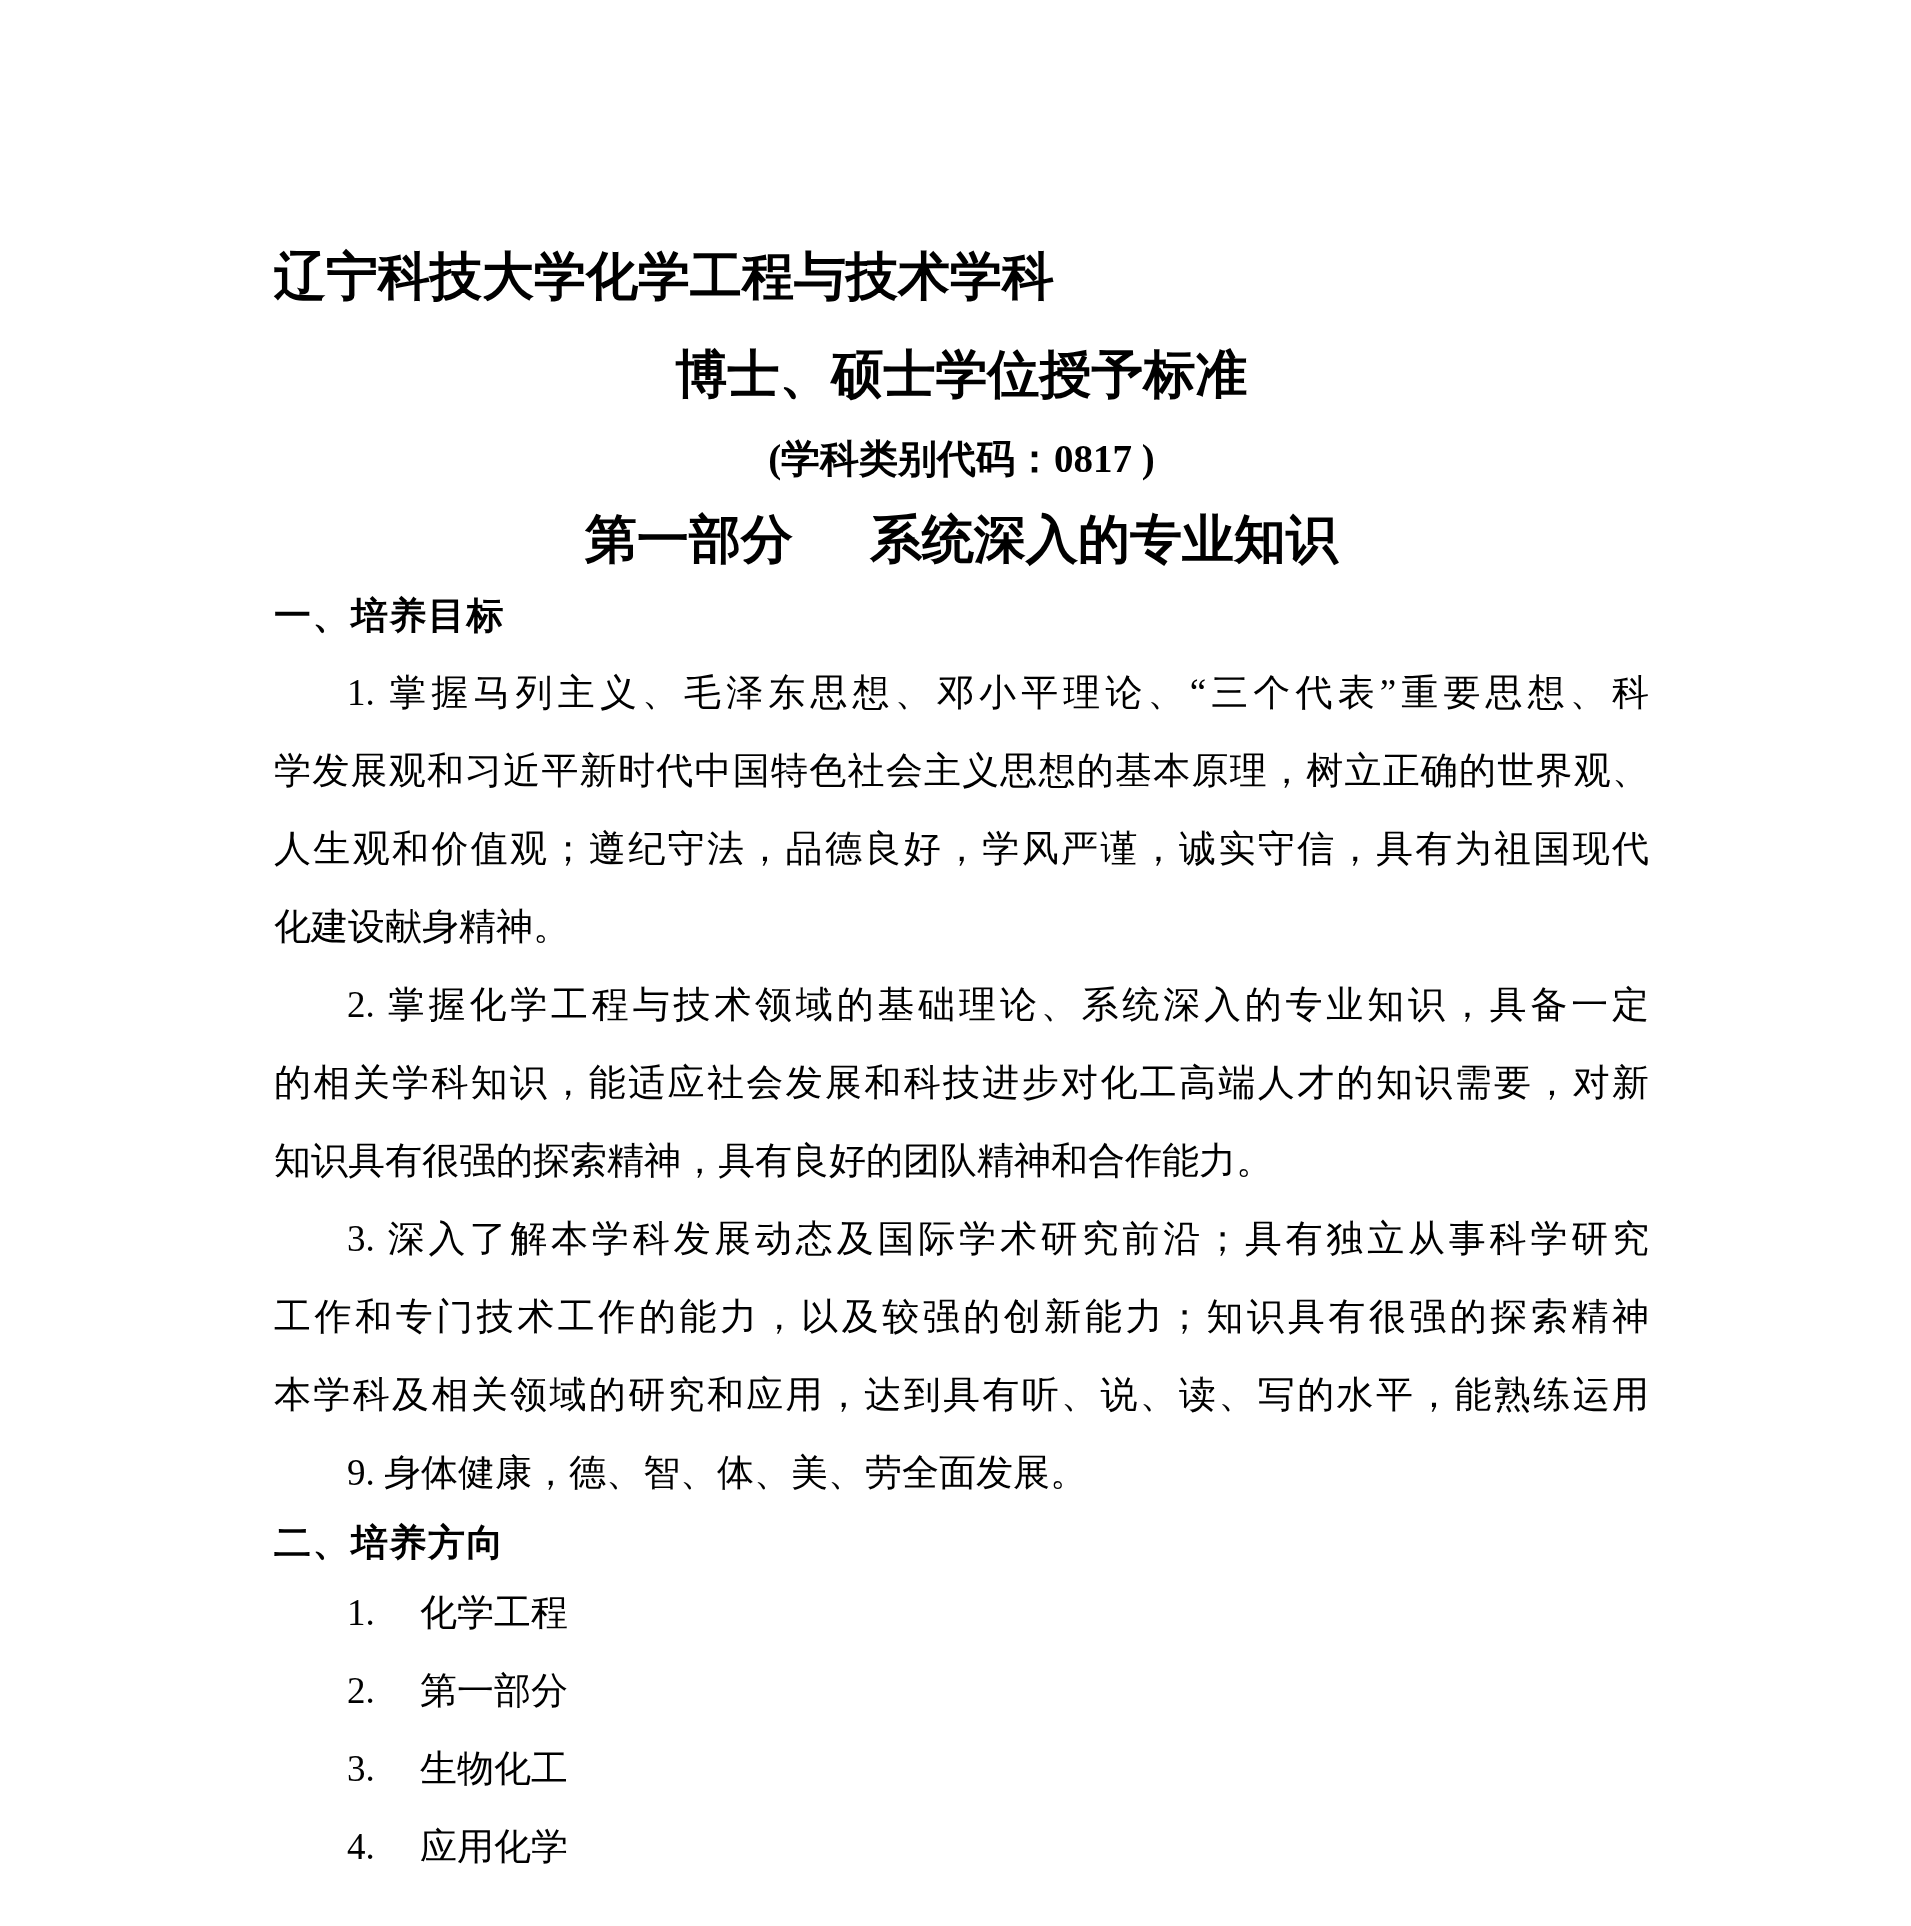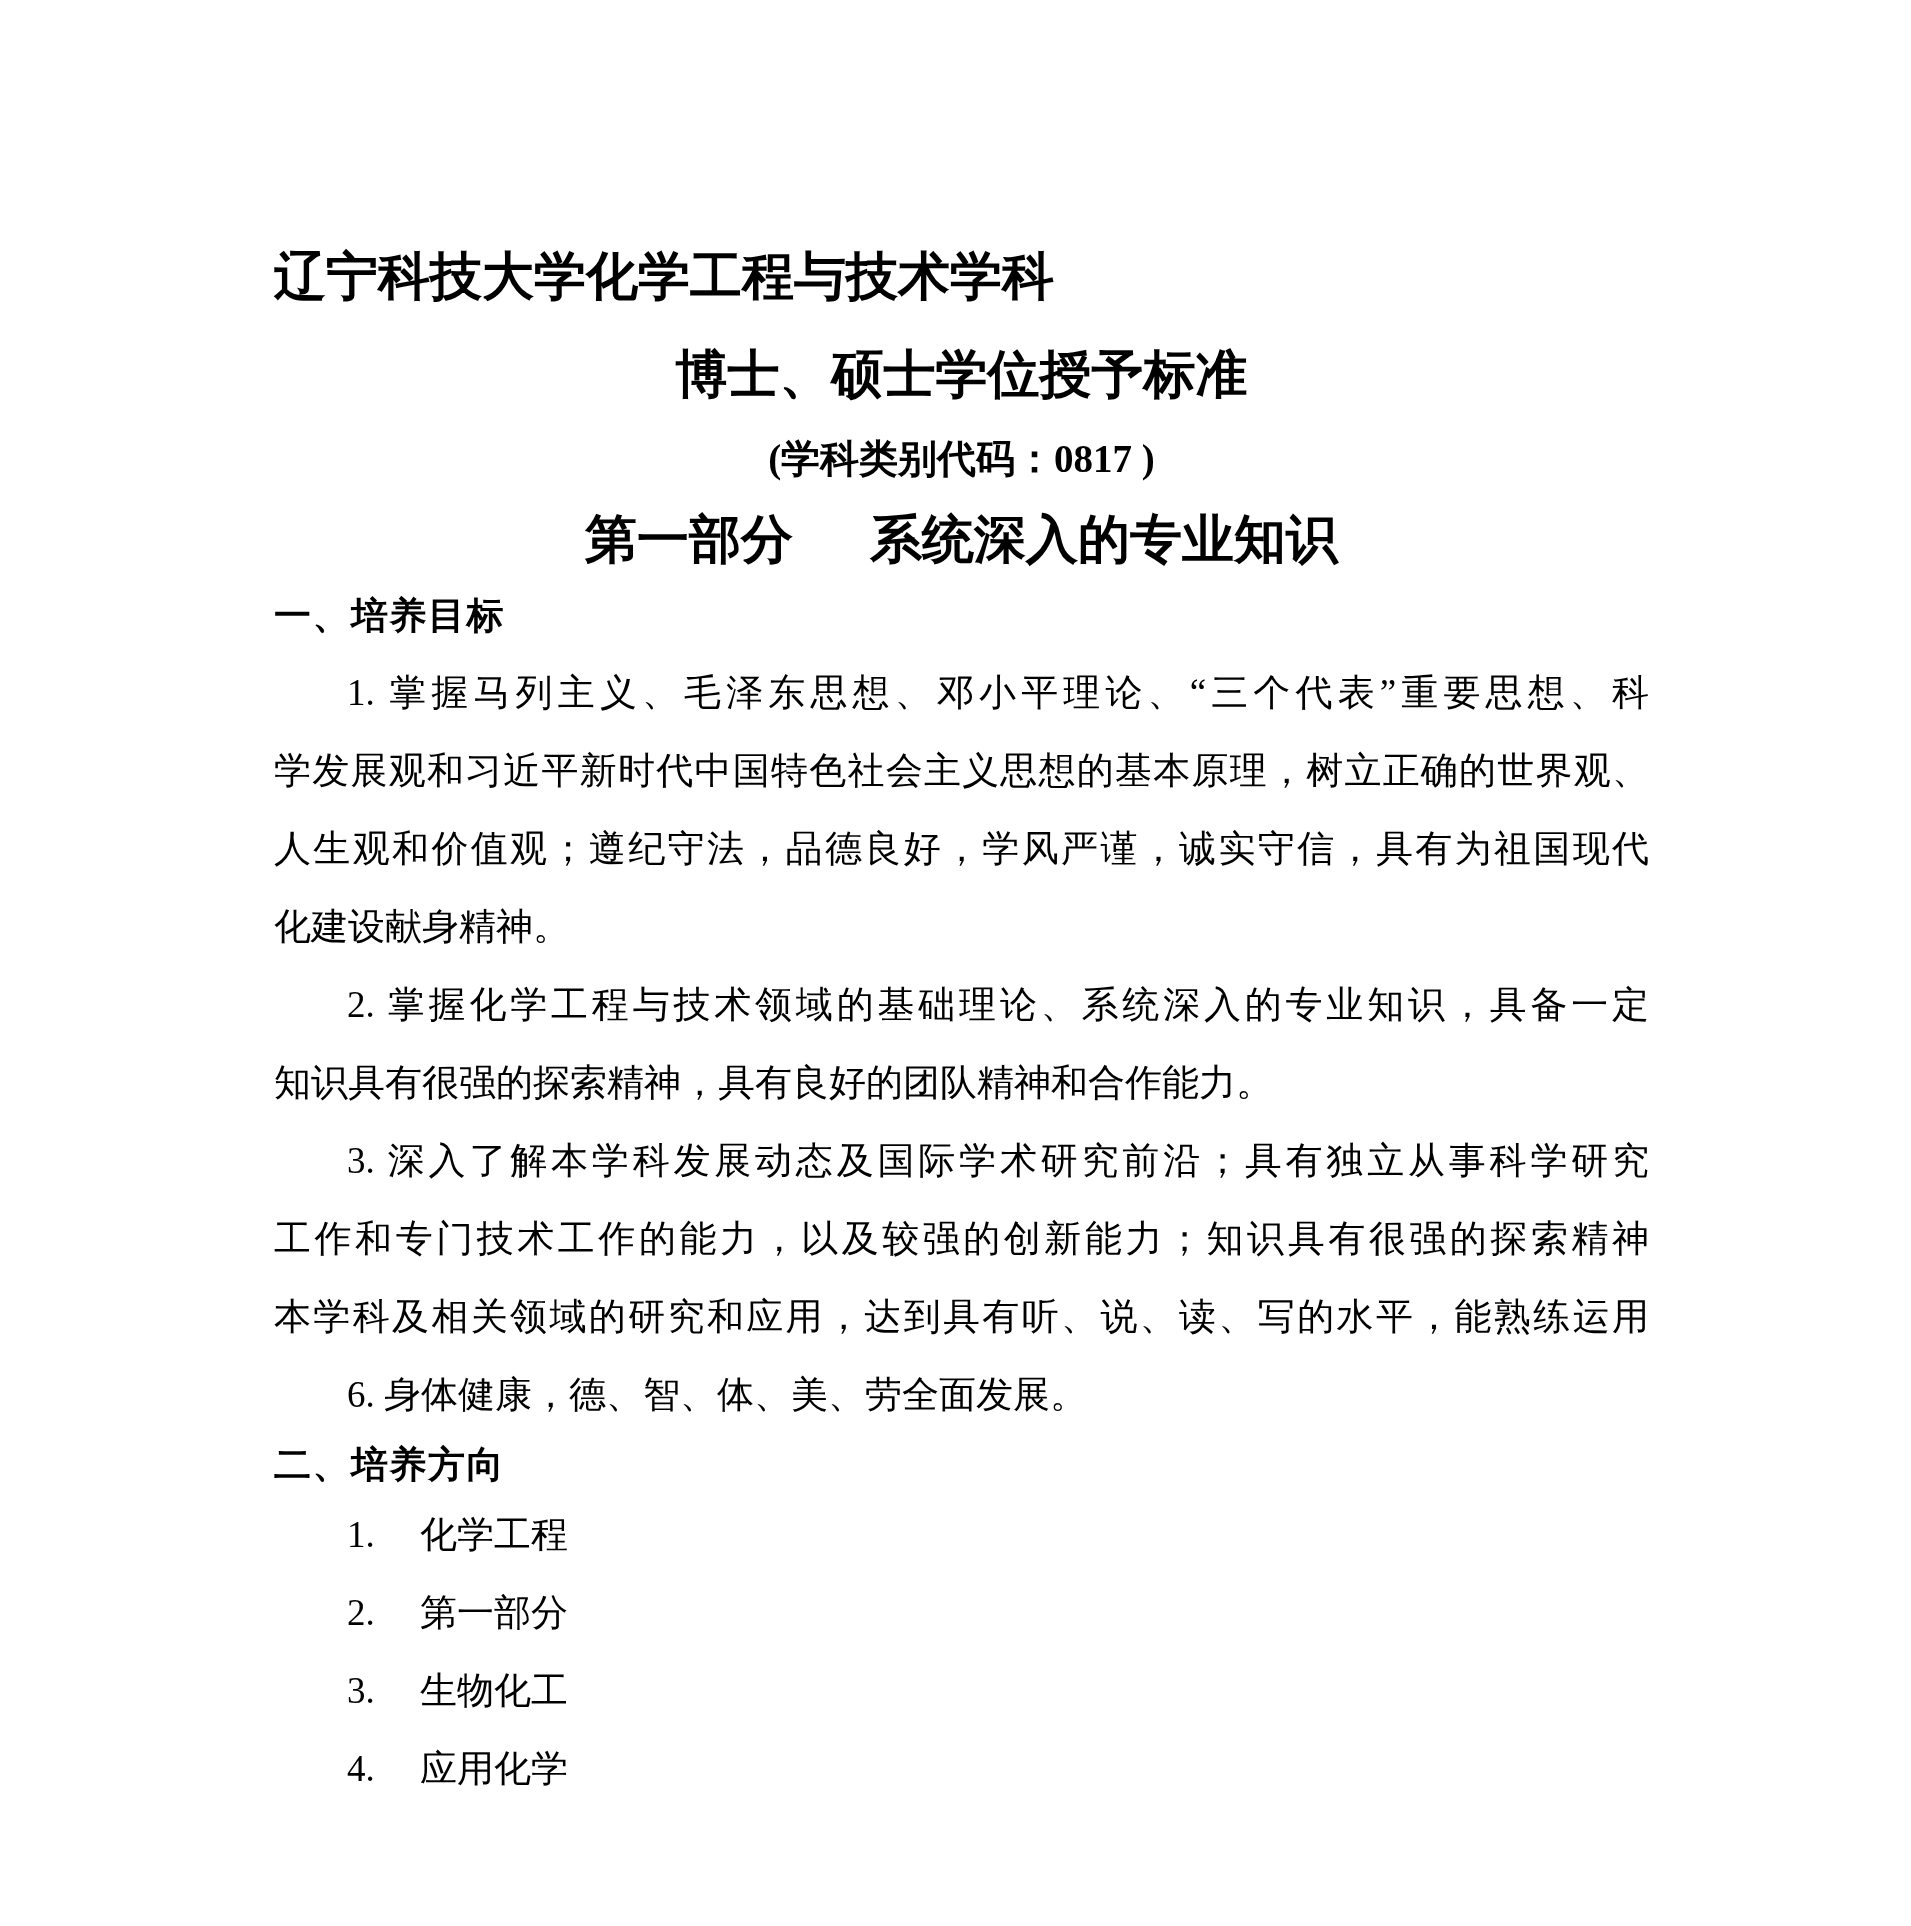--- a/index.html
+++ b/index.html
@@ -84,31 +84,32 @@
 
     <div class="para para-first">
       <div class="line indent j">1. 掌握马列主义、毛泽东思想、邓小平理论、“三个代表”重要思想、科</div>
       <div class="line j">学发展观和习近平新时代中国特色社会主义思想的基本原理，树立正确的世界观、</div>
       <div class="line j">人生观和价值观；遵纪守法，品德良好，学风严谨，诚实守信，具有为祖国现代</div>
       <div class="line">化建设献身精神。</div>
     </div>
 
     <div class="para">
       <div class="line indent j">2. 掌握化学工程与技术领域的基础理论、系统深入的专业知识，具备一定</div>
+      <div class="line j">的相关学科知识，能适应社会发展和科技进步对化工高端人才的知识需要，对新</div>
       <div class="line">知识具有很强的探索精神，具有良好的团队精神和合作能力。</div>
     </div>
 
     <div class="para">
       <div class="line indent j">3. 深入了解本学科发展动态及国际学术研究前沿；具有独立从事科学研究</div>
       <div class="line j">工作和专门技术工作的能力，以及较强的创新能力；知识具有很强的探索精神</div>
       <div class="line j">本学科及相关领域的研究和应用，达到具有听、说、读、写的水平，能熟练运用</div>
     </div>
 
     <div class="para">
-      <div class="line indent">6. 身体健康，德、智、体、美、劳全面发展。</div>
+      <div class="line indent">9. 身体健康，德、智、体、美、劳全面发展。</div>
     </div>
 
     <div class="sec-heading">二、培养方向</div>
 
     <div class="dir-item">
       <span class="dir-num">1.</span><span>化学工程</span>
     </div>
     <div class="dir-item">
       <span class="dir-num">2.</span><span>第一部分</span>
     </div>

